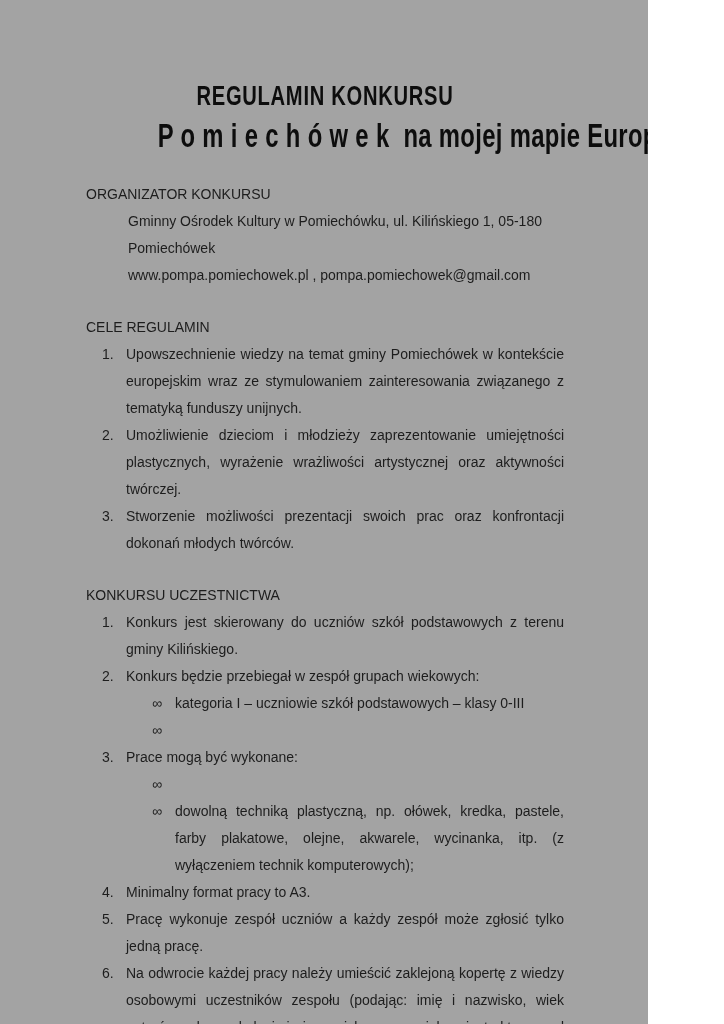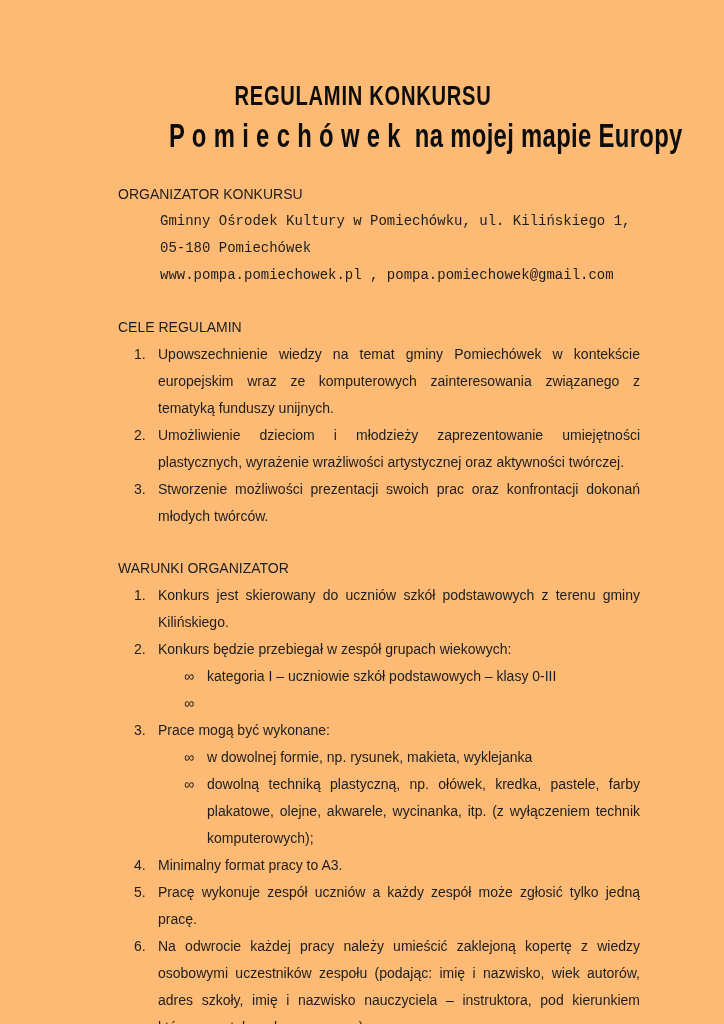--- a/index.html
+++ b/index.html
@@ -2,23 +2,23 @@
 <html lang="pl"><head>
 <meta charset="utf-8">
 <style>
   html, body {
     margin: 0;
     padding: 0;
     background: #ffffff;
   }
   .page {
     position: relative;
-    width: 724px;
+    width: 648px;
     height: 1024px;
-    background: #fdba74;
+    background: #a3a3a3;
     box-sizing: border-box;
     padding: 0 84px 16px 86px;
     overflow: hidden;
     font-family: "Liberation Sans", sans-serif;
     font-size: 14px;
     color: #1d1d1d;
   }
   
   .doc-title {
     margin-top: 80px;
@@ -36,33 +36,32 @@
   .title-line2 {
     margin-top: 2px;
     font-size: 34px;
     line-height: 42px;
     font-weight: 700;
     letter-spacing: 0.5px;
     transform: scaleX(0.70);
     white-space: pre;
   }
   
-  section { margin-top: 25px; margin-left: 32px; }
+  section { margin-top: 25px; }
   .section-heading {
     margin: 0;
     font-size: 14px;
     font-weight: 400;
     line-height: 27px;
     color: #1d1d1d;
   }
   .org-line {
     margin: 0;
     padding-left: 42px;
     line-height: 27px;
-    font-family: Liberation Mono, monospace;
   }
   
   .num-list {
     margin: 0;
     padding: 0;
     list-style: none;
   }
   .num-item {
     display: flex;
     align-items: flex-start;
@@ -113,35 +112,35 @@
     <h2 class="section-heading">ORGANIZATOR KONKURSU</h2>
     <p class="org-line">Gminny Ośrodek Kultury w Pomiechówku, ul. Kilińskiego 1, 05-180 Pomiechówek</p>
     <p class="org-line">www.pompa.pomiechowek.pl , pompa.pomiechowek@gmail.com</p>
   </section>
 
   <section>
     <h2 class="section-heading">CELE REGULAMIN</h2>
     <ol class="num-list">
       <li class="num-item">
         <span class="num">1.</span>
-        <div class="li-text">Upowszechnienie wiedzy na temat gminy Pomiechówek w kontekście europejskim wraz ze komputerowych zainteresowania związanego z tematyką funduszy unijnych.</div>
+        <div class="li-text">Upowszechnienie wiedzy na temat gminy Pomiechówek w kontekście europejskim wraz ze stymulowaniem zainteresowania związanego z tematyką funduszy unijnych.</div>
       </li>
       <li class="num-item">
         <span class="num">2.</span>
         <div class="li-text">Umożliwienie dzieciom i młodzieży zaprezentowanie umiejętności plastycznych, wyrażenie wrażliwości artystycznej oraz aktywności twórczej.</div>
       </li>
       <li class="num-item">
         <span class="num">3.</span>
         <div class="li-text">Stworzenie możliwości prezentacji swoich prac oraz konfrontacji dokonań młodych twórców.</div>
       </li>
     </ol>
   </section>
 
   <section>
-    <h2 class="section-heading">WARUNKI ORGANIZATOR</h2>
+    <h2 class="section-heading">KONKURSU UCZESTNICTWA</h2>
     <ol class="num-list">
 
       <li class="num-item">
         <span class="num">1.</span>
         <div class="li-text">Konkurs jest skierowany do uczniów szkół podstawowych z terenu gminy Kilińskiego.</div>
       </li>
 
       <li class="num-item">
         <span class="num">2.</span>
         <div class="li-text">Konkurs będzie przebiegał w zespół grupach wiekowych:</div>
@@ -159,21 +158,20 @@
       </li>
 
       <li class="num-item">
         <span class="num">3.</span>
         <div class="li-text">Prace mogą być wykonane:</div>
       </li>
       <li>
         <ul class="sub-list">
           <li class="sub-item">
             <span class="bullet">∞</span>
-            <div class="sub-text">w dowolnej formie, np. rysunek, makieta, wyklejanka</div>
           </li>
           <li class="sub-item">
             <span class="bullet">∞</span>
             <div class="sub-text">dowolną techniką plastyczną, np. ołówek, kredka, pastele, farby plakatowe, olejne, akwarele, wycinanka, itp. (z wyłączeniem technik komputerowych);</div>
           </li>
         </ul>
       </li>
 
       <li class="num-item">
         <span class="num">4.</span>

